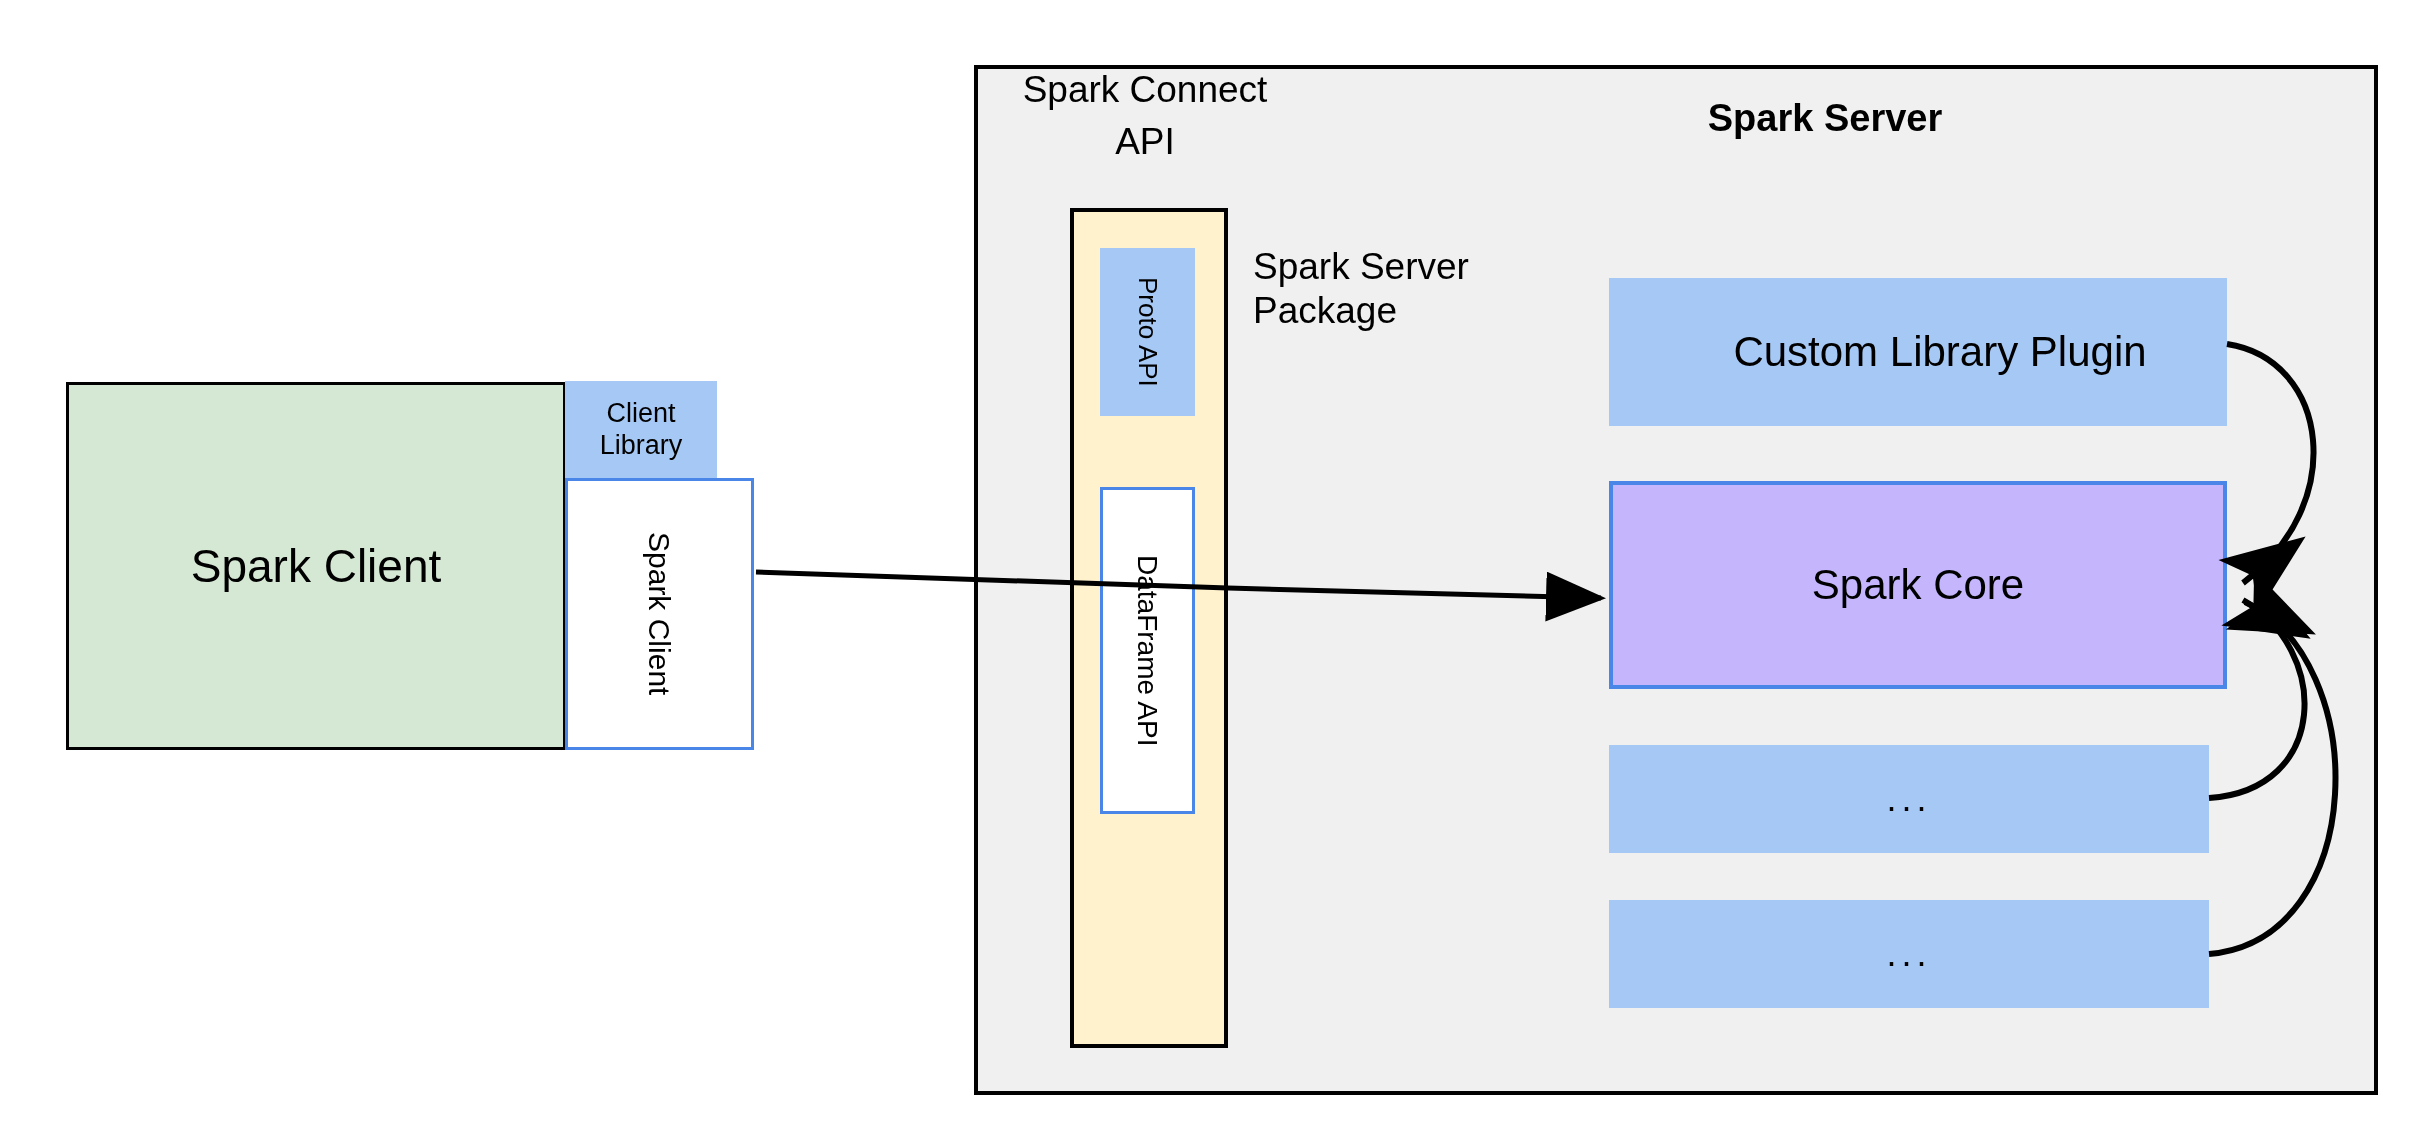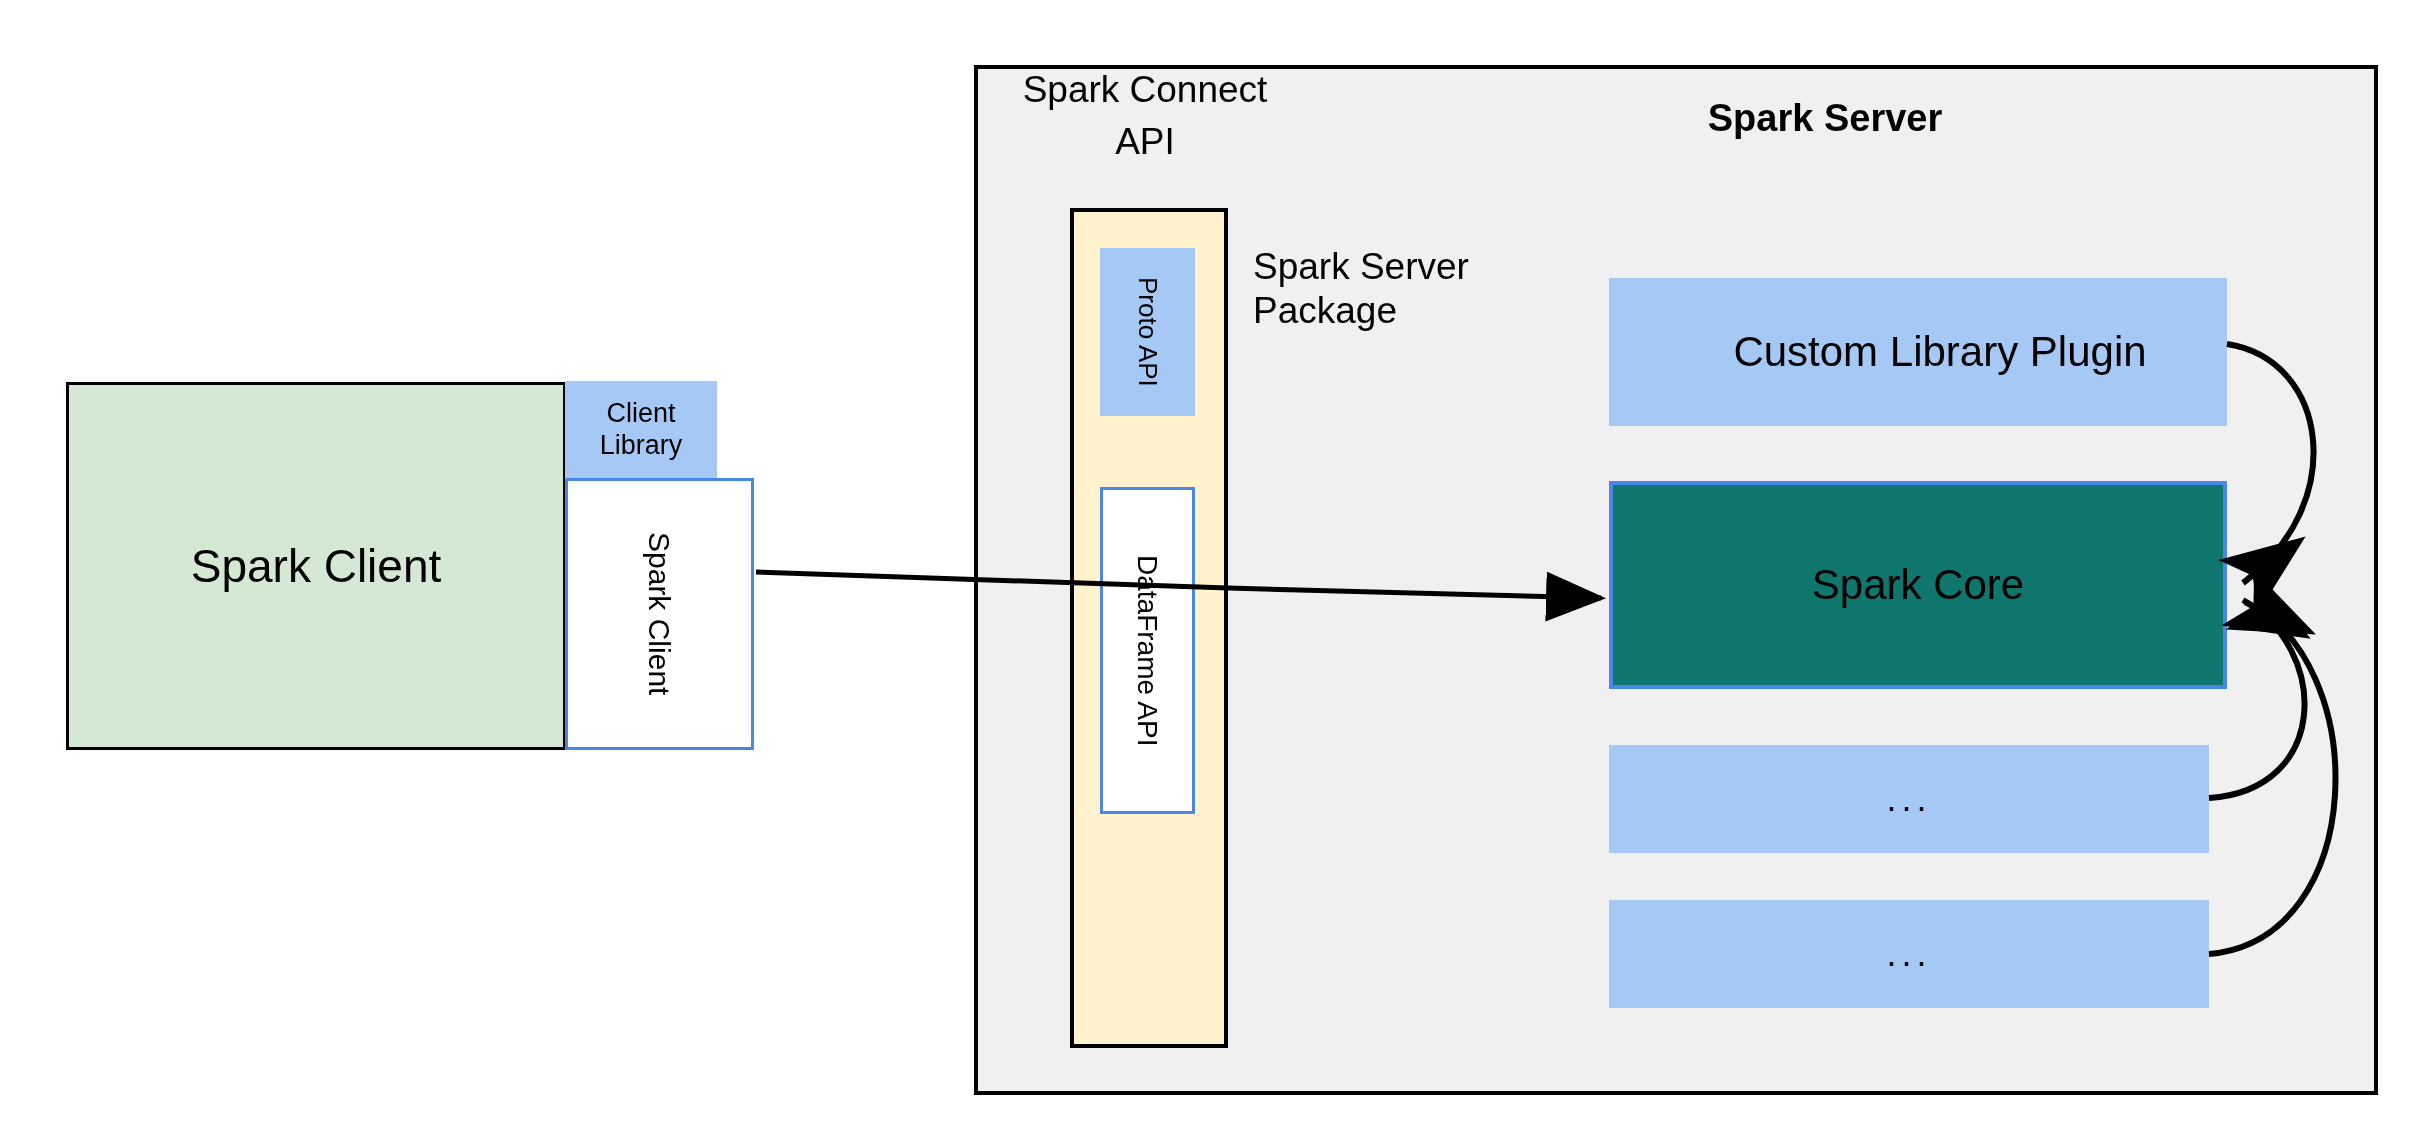--- a/index.html
+++ b/index.html
@@ -135,21 +135,21 @@
     left: 1609px; top: 278px;
     width: 618px; height: 148px;
     background: #a6c8f5;
     font-size: 42px;
     z-index: 3;
     padding-left: 44px;
   }
   #spark-core {
     left: 1609px; top: 481px;
     width: 618px; height: 208px;
-    background: #0f766e;
+    background: #c4b5fd;
     border: 4px solid #4a86e8;
     font-size: 42px;
     z-index: 3;
   }
   #ellipsis-box-1 {
     left: 1609px; top: 745px;
     width: 600px; height: 108px;
     background: #a6c8f5;
     font-size: 36px;
     letter-spacing: 5px;

